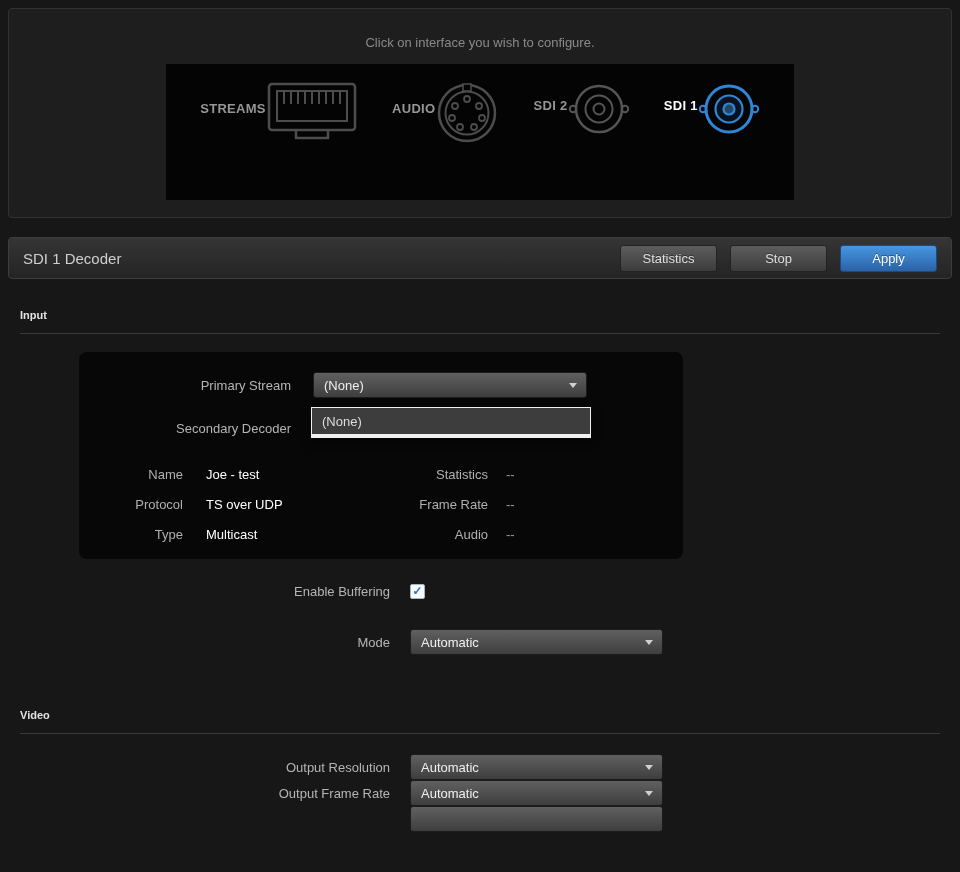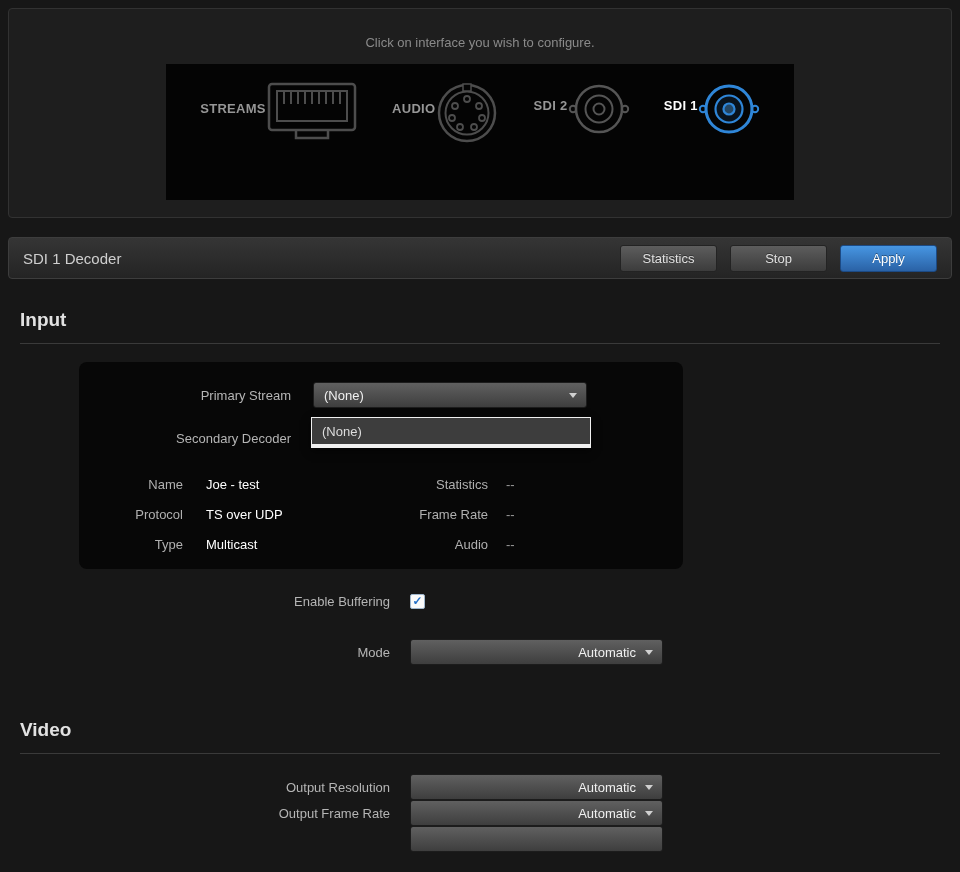--- a/index.html
+++ b/index.html
@@ -69,21 +69,21 @@
   }
   .btn.primary {
     background:linear-gradient(#4796e2,#2a62a6);
     border-color:#1c4a84;
     color:#fff;
   }
 
   
   .section-title {
     margin:30px 20px 0;
-    font-size:19px; font-weight:bold; color:#e2e2e2;
+    font-size:11px; font-weight:bold; color:#e2e2e2;
   }
   .section-title.video { margin-top:54px; }
   .divider { margin:12px 20px 0; border-top:1px solid #3a3a3a; height:0; }
 
   
   .stream-panel {
     position:relative;
     margin:18px 0 0 79px;
     width:604px; height:207px;
     background:#070707;
@@ -108,21 +108,21 @@
     cursor:pointer;
   }
   .dd-caret {
     position:absolute; right:9px; top:10px;
     width:0; height:0;
     border-left:4px solid transparent;
     border-right:4px solid transparent;
     border-top:5px solid #d0d0d0;
   }
   .dd-primary { width:274px; margin-left:22px; }
-  .dd-std     { width:253px; margin-left:20px;justify-content:flex-end; }
+  .dd-std     { width:253px; margin-left:20px; }
 
   
   .dd-menu {
     position:absolute;
     left:232px; top:55px; width:280px;
     background:#f0f0f0;
     padding:1px 1px 4px;
     z-index:5;
     box-shadow:0 3px 8px rgba(0,0,0,.6);
   }

